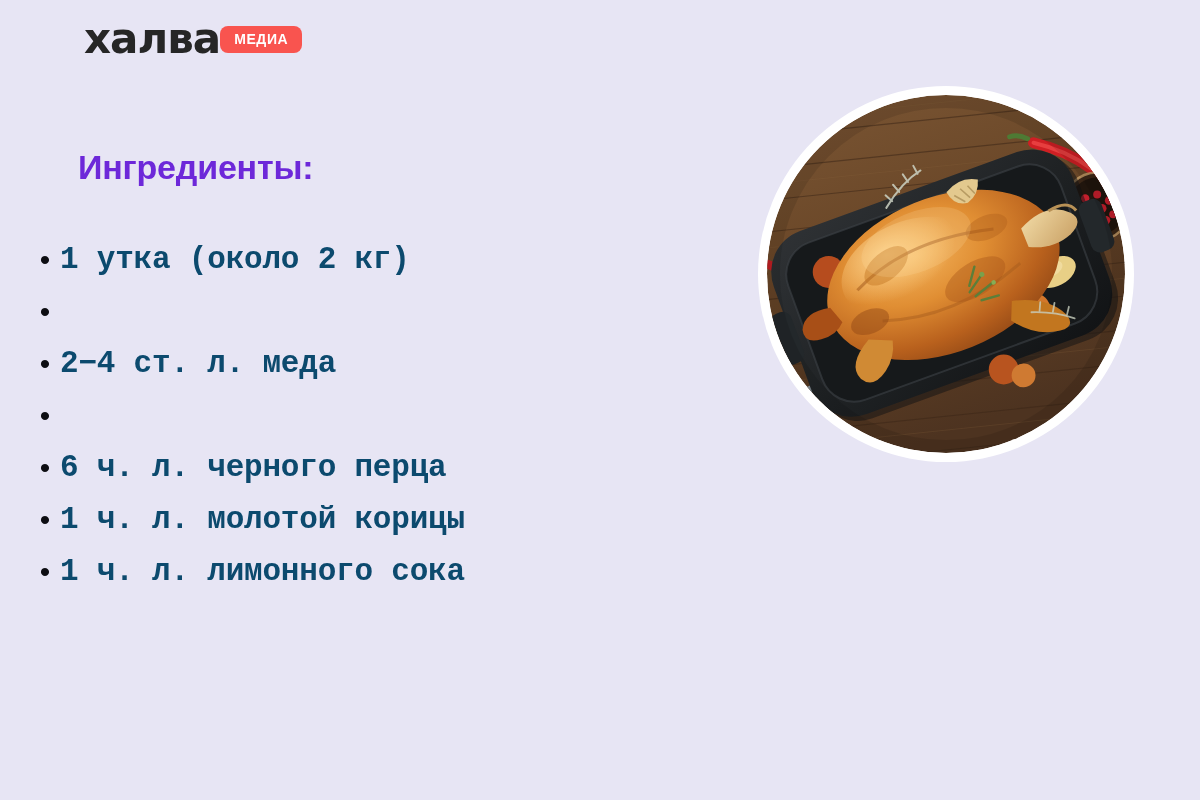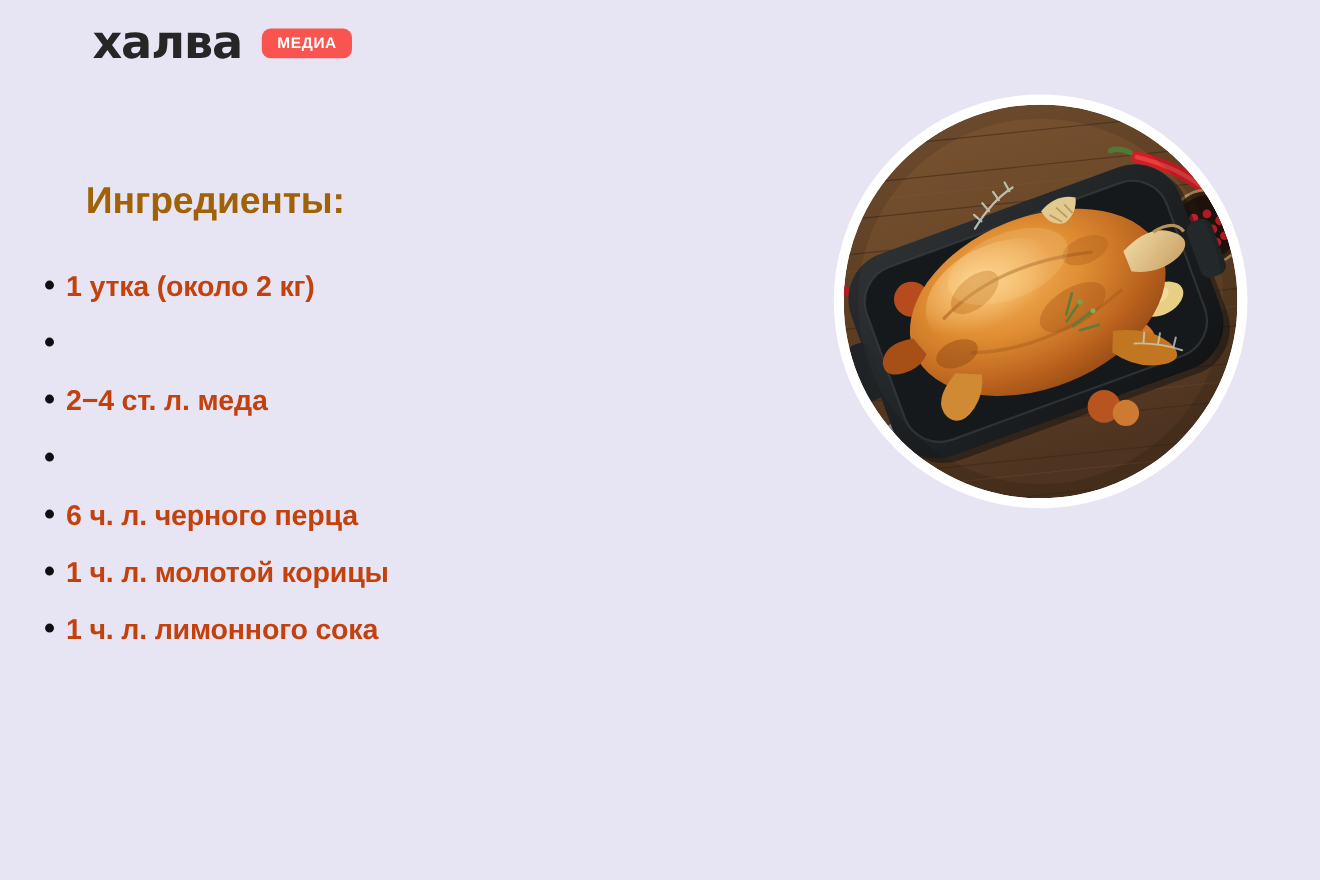--- a/index.html
+++ b/index.html
@@ -16,21 +16,20 @@
     position: relative;
   }
 
   
   .logo-bar {
     position: absolute;
     left: 84px;
     top: 18px;
     display: flex;
     align-items: center;
-    gap: 18px;
   }
   .wordmark {
     font-family: "DejaVu Sans", sans-serif;
     font-size: 42px;
     font-weight: 700;
     letter-spacing: -1px;
     color: #262626;
     line-height: 1;
     display: block;
   }
@@ -43,24 +42,24 @@
     font-weight: 700;
     letter-spacing: 0.6px;
     line-height: 1;
     font-family: "Liberation Sans", sans-serif;
   }
 
   
   .heading {
     position: absolute;
     left: 78px;
-    top: 164px;
+    top: 148px;
     font-size: 34px;
     font-weight: 700;
-    color: #a16207;
+    color: #6d28d9;
     letter-spacing: -0.2px;
   }
 
   
   .ingredients {
     position: absolute;
     left: 30px;
     top: 238px;
     width: 700px;
     margin: 0;
@@ -74,26 +73,27 @@
   }
   .bullet-dot {
     width: 30px;
     flex: 0 0 30px;
     font-size: 30px;
     line-height: 44px;
     color: #0d0d12;
     text-align: center;
   }
   .ingredient-text {
-    font-size: 26px;
+    font-size: 31px;
     font-weight: 700;
-    color: #c2410c;
+    color: #0c4a6e;
     line-height: 44px;
     letter-spacing: -0.2px;
     white-space: pre-line;
+    font-family: Liberation Mono, monospace;
   }
 
   
   .photo-circle {
     position: absolute;
     left: 758px;
     top: 86px;
     width: 376px;
     height: 376px;
     border-radius: 50%;

